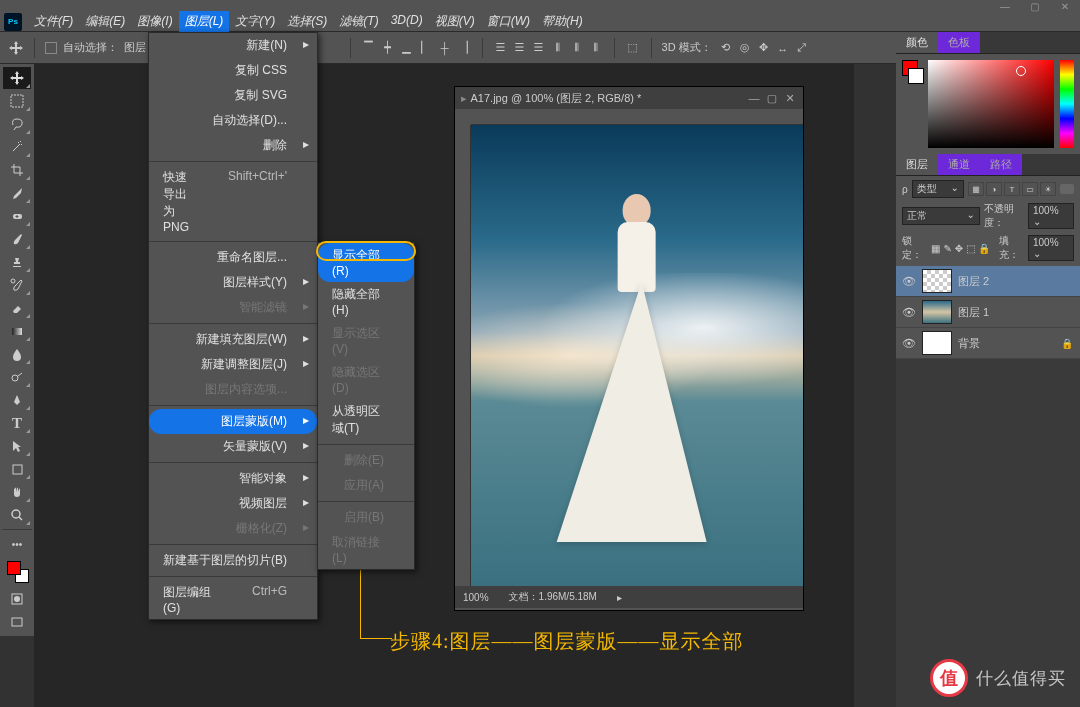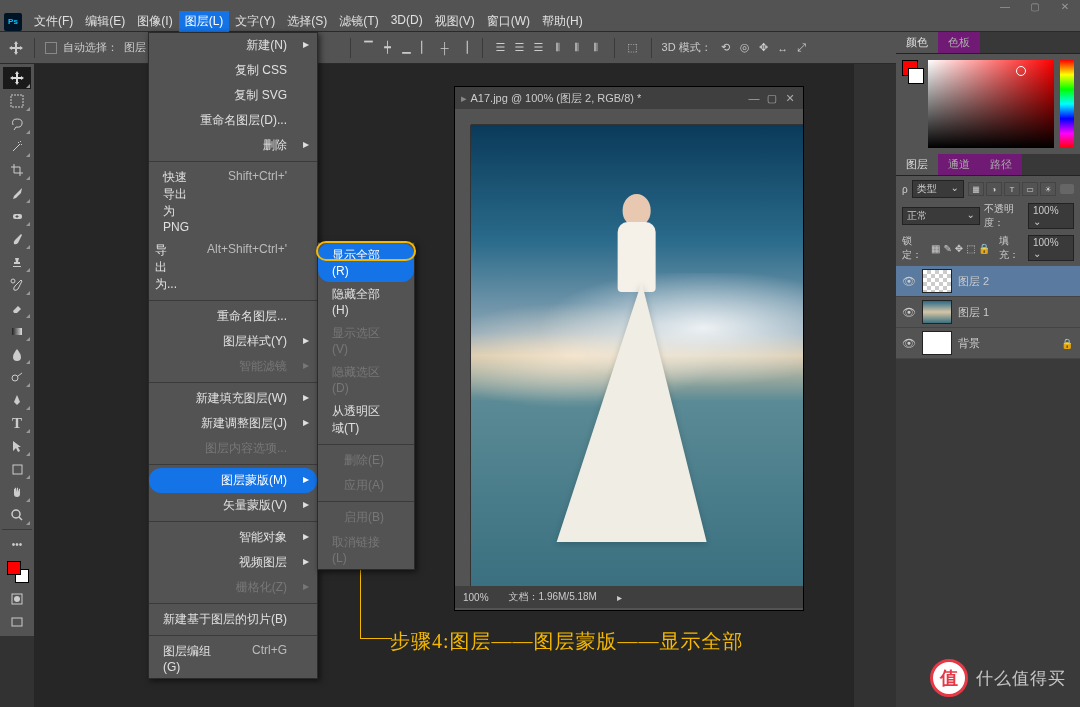--- a/index.html
+++ b/index.html
@@ -59,21 +59,21 @@
 .dropdown .item .arrow { position: absolute; right: 8px; }
 .dropdown .sep { height: 1px; background: #3a3a3a; margin: 3px 0; }
 .menu1 { left: 148px; top: 32px; width: 170px; }
 .menu2 { left: 317px; top: 242px; width: 98px; }
 
 .highlight-oval { position: absolute; left: 316px; top: 241px; width: 100px; height: 20px; border: 2px solid #f5b800; border-radius: 10px; z-index: 200; pointer-events: none; }
 
 
 .right-panels { position: absolute; right: 0; top: 32px; width: 184px; bottom: 0; background: #3a3a3a; }
 .panel-tabs { height: 22px; background: #383838; display: flex; align-items: flex-end; border-bottom: 1px solid #222; }
-.panel-tab { padding: 3px 10px; font-size: 11px; color: #aaa; background: #701a75; }
+.panel-tab { padding: 3px 10px; font-size: 11px; color: #aaa; background: #6d28d9; }
 .panel-tab.active { background: #535353; color: #ddd; }
 .color-panel { height: 100px; background: #535353; display: flex; padding: 6px; gap: 6px; }
 .color-swatch-box { width: 20px; }
 .color-fg { width: 16px; height: 16px; background: #ff0000; border: 1px solid #000; }
 .color-bg { width: 16px; height: 16px; background: #fff; border: 1px solid #000; margin-top: -8px; margin-left: 6px; }
 .color-field { flex: 1; background: linear-gradient(to bottom, rgba(0,0,0,0) 0%, #000 100%), linear-gradient(to right, #fff 0%, #ff0000 100%); position: relative; }
 .hue-strip { width: 14px; background: linear-gradient(to bottom, #ff0000, #ffff00, #00ff00, #00ffff, #0000ff, #ff00ff, #ff0000); }
 
 .layers-panel { background: #535353; }
 .layers-controls { padding: 4px 6px; display: flex; flex-wrap: wrap; gap: 4px; align-items: center; font-size: 10px; }
@@ -105,21 +105,21 @@
 <body>
 
 <div class="title-bar">
   <div class="win-btn">—</div>
   <div class="win-btn">▢</div>
   <div class="win-btn">✕</div>
 </div>
 
 <div class="menu-bar">
   <div class="ps-icon">Ps</div>
-  <div id="menubar-items" style="display: flex;">
+  <div id="menubar-items" style="display: flex; font-style: italic;">
       <div class="menu-item">文件(F)</div>
       <div class="menu-item">编辑(E)</div>
       <div class="menu-item">图像(I)</div>
       <div class="menu-item open">图层(L)</div>
       <div class="menu-item">文字(Y)</div>
       <div class="menu-item">选择(S)</div>
       <div class="menu-item">滤镜(T)</div>
       <div class="menu-item">3D(D)</div>
       <div class="menu-item">视图(V)</div>
       <div class="menu-item">窗口(W)</div>
@@ -331,34 +331,30 @@
       <span>新建(N)</span>
       <span class="arrow">▸</span>
     </div>
     <div class="item">
       <span>复制 CSS</span>
     </div>
     <div class="item">
       <span>复制 SVG</span>
     </div>
     <div class="item">
-      <span>重命名图层(D)...</span>
+      <span>自动选择(D)...</span>
     </div>
     <div class="item">
       <span>删除</span>
       <span class="arrow">▸</span>
     </div>
     <div class="sep"></div>
     <div class="item">
       <span>快速导出为 PNG</span>
       <span style="color: rgb(187, 187, 187);">Shift+Ctrl+'</span>
-    </div>
-    <div class="item">
-      <span>导出为...</span>
-      <span style="color: rgb(187, 187, 187);">Alt+Shift+Ctrl+'</span>
     </div>
     <div class="sep"></div>
     <div class="item">
       <span>重命名图层...</span>
     </div>
     <div class="item">
       <span>图层样式(Y)</span>
       <span class="arrow">▸</span>
     </div>
     <div class="item disabled">

